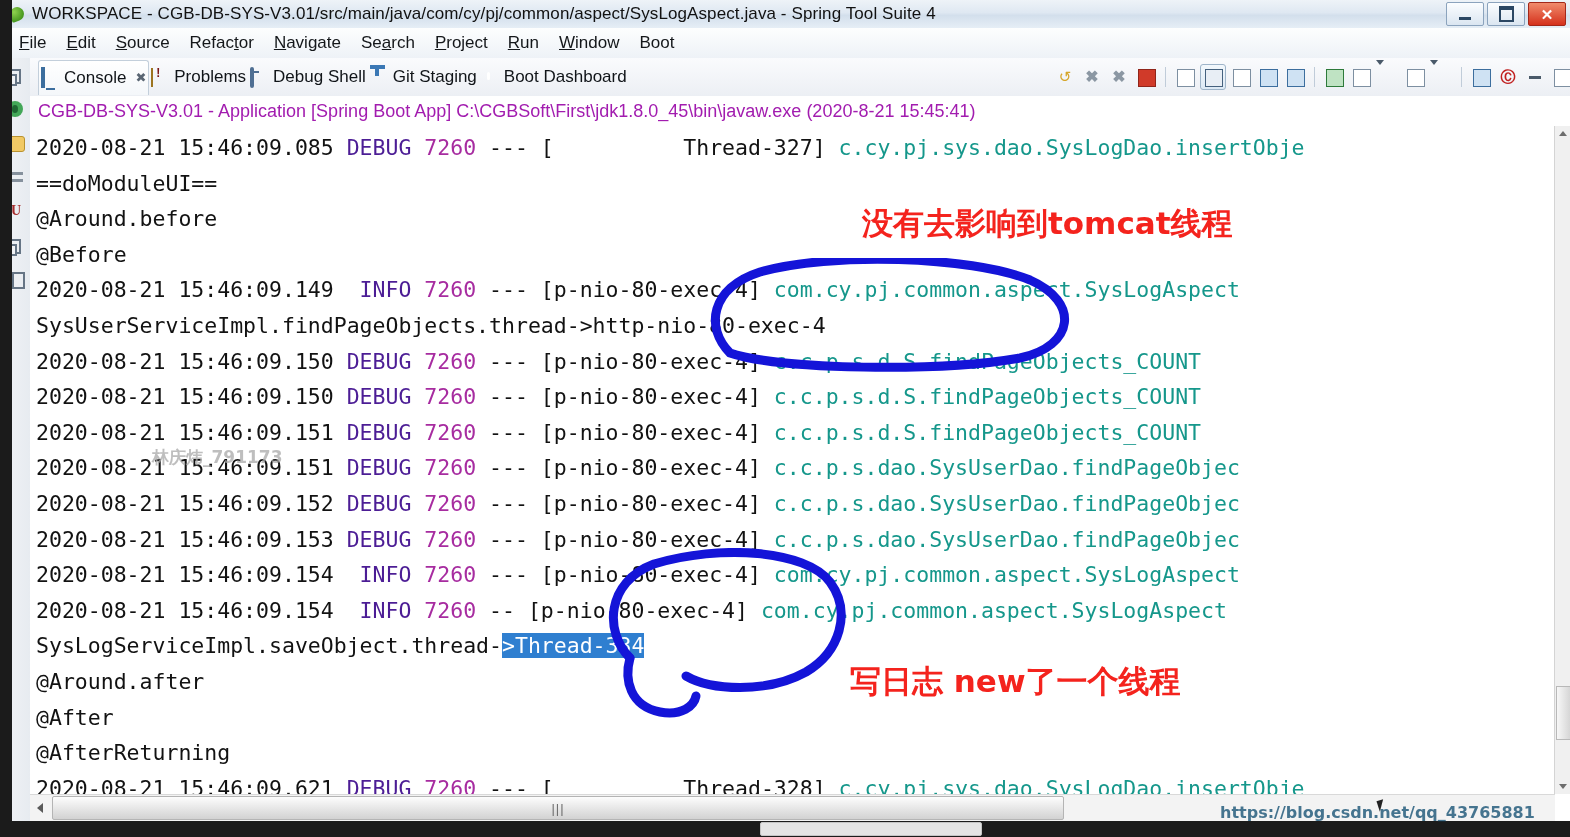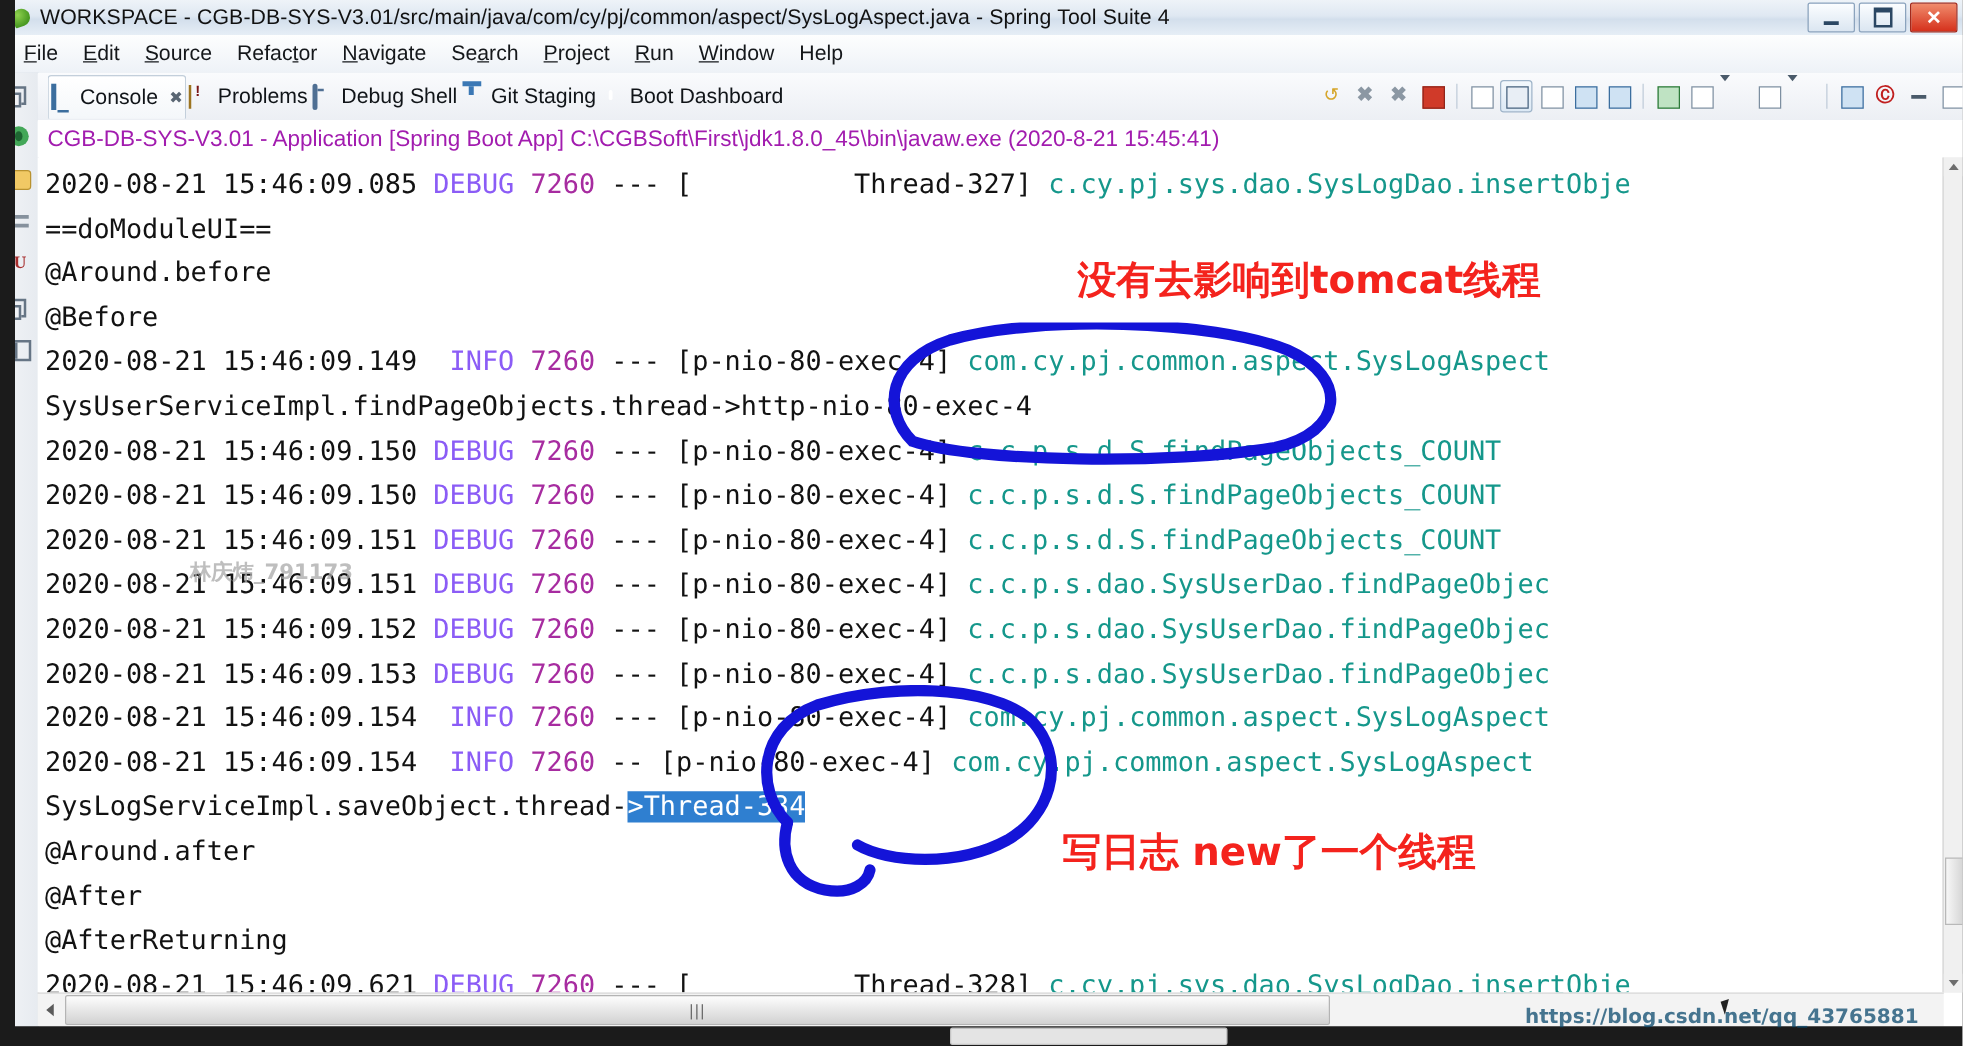--- a/index.html
+++ b/index.html
@@ -127,21 +127,21 @@
     position:absolute;left:30px;top:126px;width:1525px;height:668px;
     background:#ffffff;overflow:hidden;
     font-family:"DejaVu Sans Mono","Liberation Mono",monospace;
     font-size:21.5px;line-height:35.6px;
     white-space:pre;
     padding:4px 0 0 6px;
     box-sizing:border-box;
   }
   .console .ln{height:35.6px;white-space:pre;}
   .c-plain{color:#121212;}
-  .c-level{color:#8b5cf6;}
+  .c-level{color:#4c1d95;}
   .c-pid{color:#a72ca0;margin-top:26px;}
   .c-logger{color:#15978b;}
   .c-sel{background:#2f7fd0;color:#ffffff;}
 
   
   .vscroll{
     position:absolute;right:0;top:126px;width:15px;height:668px;
     background:#f0f0f0;border-left:1px solid #d4d4d4;
   }
   .vs-up,.vs-dn{width:15px;height:15px;display:flex;align-items:center;justify-content:center;background:#f0f0f0;}
@@ -219,21 +219,21 @@
   <div class="menubar">
     <div class="menuitem"><u>F</u>ile</div>
     <div class="menuitem"><u>E</u>dit</div>
     <div class="menuitem"><u>S</u>ource</div>
     <div class="menuitem">Refac<u>t</u>or</div>
     <div class="menuitem"><u>N</u>avigate</div>
     <div class="menuitem">Se<u>a</u>rch</div>
     <div class="menuitem"><u>P</u>roject</div>
     <div class="menuitem"><u>R</u>un</div>
     <div class="menuitem"><u>W</u>indow</div>
-    <div class="menuitem">Help</div>
+    <div class="menuitem">Boot</div>
   </div>
 
   <div class="rail">
     <div class="railicon">
         <div class="ri-restore"></div>
       </div>
     <div class="railicon">
         <div class="ri-bug"></div>
       </div>
     <div class="railicon">

